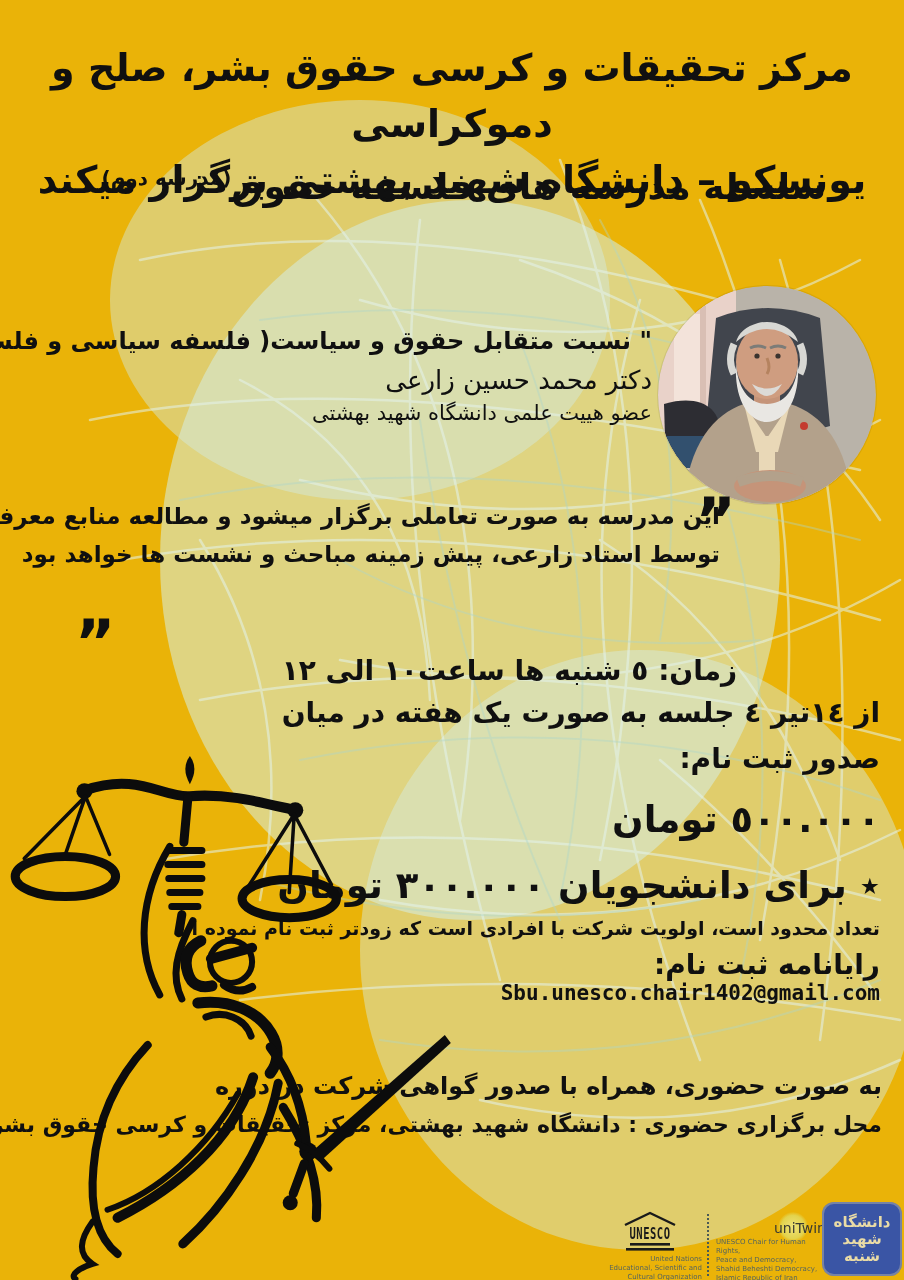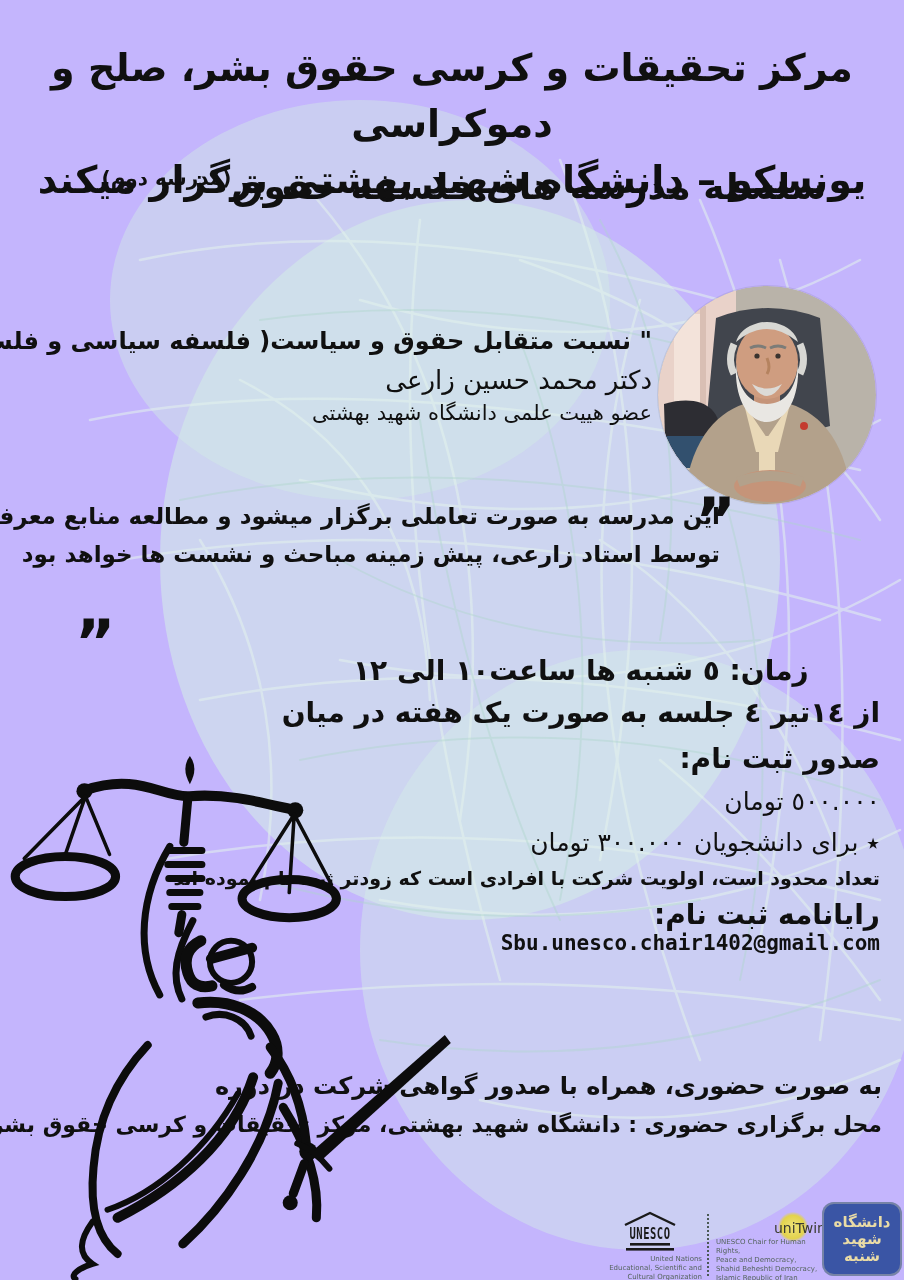--- a/index.html
+++ b/index.html
@@ -1,19 +1,19 @@
 <!DOCTYPE html>
 <html lang="fa"><head>
 <meta charset="utf-8">
 <style>
   html,body{margin:0;padding:0;}
   body{background:#9fbfb6; font-family:"DejaVu Sans", sans-serif;}
   .poster{
     position:relative; width:904px; height:1280px; margin:0 auto;
-    background:#c4b5fd; overflow:hidden; direction:rtl; color:#101010;
+    background:#eab308; overflow:hidden; direction:rtl; color:#101010;
   }
   .texture{position:absolute; inset:0; z-index:0; pointer-events:none;}
   .layer{position:absolute; z-index:2;}
 
   
   .title{top:40px; left:0; right:0; text-align:center; font-weight:700;
          font-size:38px; line-height:56px; letter-spacing:-0.5px;}
   .subtitle{top:166px; left:0; right:0; text-align:center; font-weight:700;
             font-size:36px; white-space:nowrap;padding-left:24px;}
   .subtitle .note{font-size:20px; position:relative; top:-14px; font-weight:700;}
@@ -27,25 +27,25 @@
   .speaker .aff{font-size:21px; margin-top:6px; white-space:nowrap;}
 
   
   .quote{top:497px; left:60px; width:660px; text-align:center; font-weight:700;}
   .quote .l{font-size:23px; line-height:38px; white-space:nowrap;}
   .qmark{position:absolute; font-size:62px; font-weight:700; line-height:0.5;}
   .qopen{right:-16px; top:8px;}
   .qclose{left:16px; top:96px;}
 
   
-  .schedule{top:650px; right:24px; text-align:center; font-weight:700;
+  .schedule{top:650px; right:24px; text-align:left; font-weight:700;
             font-size:28px; line-height:42px; white-space:nowrap;}
   .fees{top:742px; right:24px; text-align:right; white-space:nowrap;}
   .fees .h{font-size:28px; font-weight:700;}
-  .fees .v{font-size:25px; font-weight:400; margin-top:12px;}
+  .fees .v{font-size:37px; font-weight:700; margin-top:23px;}
   .fees .small{font-size:19px; font-weight:700; margin-top:10px;}
   .fees .email{direction:ltr; font-family:"DejaVu Sans Mono", monospace;
                font-weight:700; font-size:21px; margin-top:0;}
 
   
   .venue{top:1072px; right:22px; text-align:right; font-weight:700; white-space:nowrap;}
   .venue .v1{font-size:24px;}
   .venue .v2{font-size:22px; margin-top:12px;}
 
   

